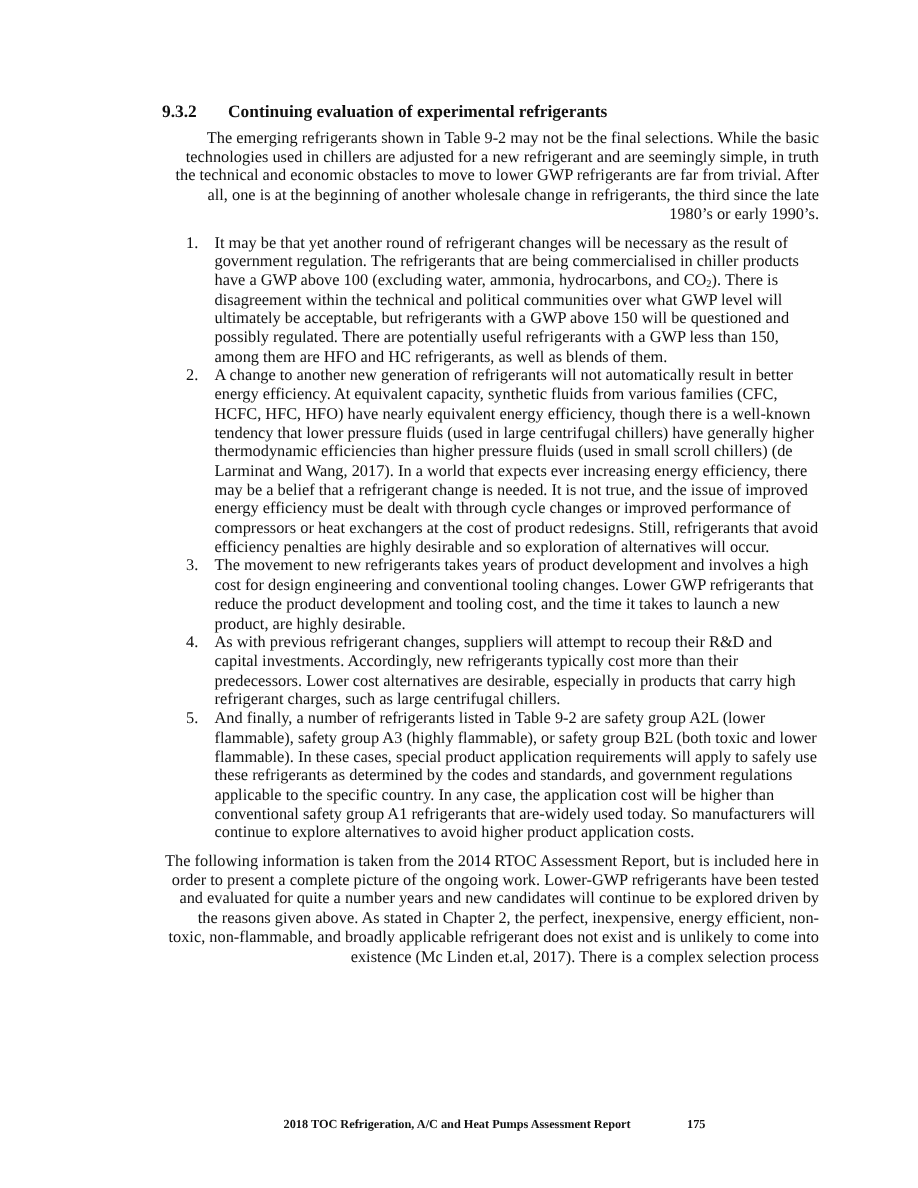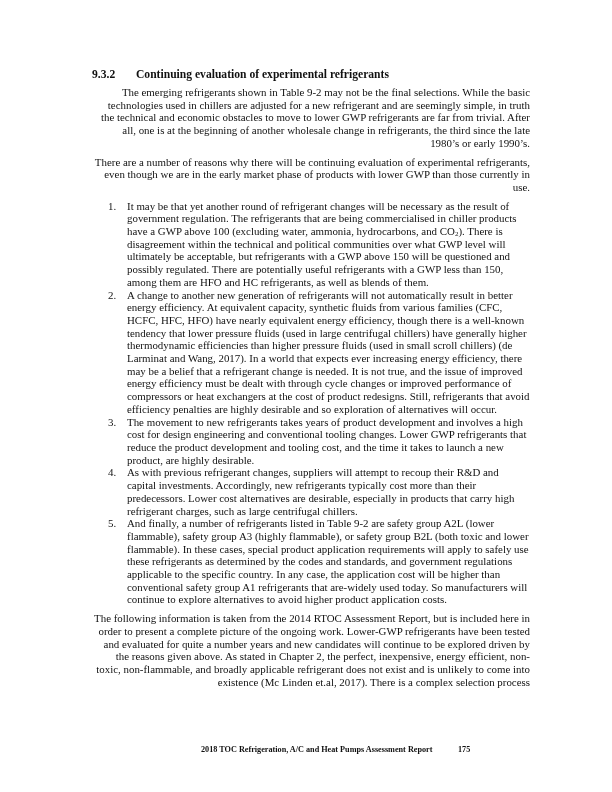--- a/index.html
+++ b/index.html
@@ -1,38 +1,37 @@
 <!DOCTYPE html>
 <html><head>
 <meta charset="utf-8">
 <style>
   html, body { margin: 0; padding: 0; background: #ffffff; }
   body { width: 612px; height: 792px; position: relative; overflow: hidden;
          font-family: "Liberation Serif", serif; color: #111; }
-  .page { position: absolute; left: 92px; top: 68px; width: 438px; }
+  .page { position: absolute; left: 108px; top: 68px; width: 438px; }
   .heading { font-size: 11.6px; margin: 0 0 4px 0; line-height: 14px; }
   .heading .num { display: inline-block; width: 44px; }
   p.body { font-size: 10.9px; line-height: 12.7px; margin: 0 0 6px 0; text-align: right; }
   ol.reasons { list-style: none; margin: 0 0 6px 0; padding: 0; }
   ol.reasons li { position: relative; padding-left: 35px; font-size: 10.9px; line-height: 12.7px; }
   ol.reasons li .n { position: absolute; left: 16px; top: 0; }
-  .footer { position: absolute; top: 745px; left: 201px; font-size: 8.2px; font-weight: bold; }
+  .footer { position: absolute; top: 745px; left: 189px; font-size: 8.2px; font-weight: bold; }
   .pnum { position: absolute; top: 745px; left: 458px; font-size: 8.2px; font-weight: bold; }
   sub { font-size: 7px; vertical-align: -1px; line-height: 0; }
 </style>
 </head>
 <body>
 
 <div class="page">
   <h3 class="heading">
     <span class="num">9.3.2</span><span>Continuing evaluation of experimental refrigerants</span>
   </h3>
 
   <p class="body">The emerging refrigerants shown in Table 9-2 may not be the final selections. While the basic technologies used in chillers are adjusted for a new refrigerant and are seemingly simple, in truth the technical and economic obstacles to move to lower GWP refrigerants are far from trivial. After all, one is at the beginning of another wholesale change in refrigerants, the third since the late 1980’s or early 1990’s.</p>
-  <p class="body">There are a number of reasons why there will be continuing evaluation of experimental refrigerants, even though we are in the early market phase of products with lower GWP than those currently in use.</p>
 
   <ol class="reasons">
     <li>
       <span class="n">1.</span><span>It may be that yet another round of refrigerant changes will be necessary as the result of government regulation. The refrigerants that are being commercialised in chiller products have a GWP above 100 (excluding water, ammonia, hydrocarbons, and CO</span><sub>2</sub><span>). There is disagreement within the technical and political communities over what GWP level will ultimately be acceptable, but refrigerants with a GWP above 150 will be questioned and possibly regulated.  There are potentially useful refrigerants with a GWP less than 150, among them are HFO and HC refrigerants, as well as blends of them.</span>
     </li>
     <li>
       <span class="n">2.</span><span>A change to another new generation of refrigerants will not automatically result in better energy efficiency. At equivalent capacity, synthetic fluids from various families (CFC, HCFC, HFC, HFO) have nearly equivalent energy efficiency, though there is a well-known tendency that lower pressure fluids (used in large centrifugal chillers) have generally higher thermodynamic efficiencies than higher pressure fluids (used in small scroll chillers) (de Larminat and Wang, 2017). In a world that expects ever increasing energy efficiency, there may be a belief that a refrigerant change is needed.  It is not true, and the issue of improved energy efficiency must be dealt with through cycle changes or improved performance of compressors or heat exchangers at the cost of product redesigns. Still, refrigerants that avoid efficiency penalties are highly desirable and so exploration of alternatives will occur.</span>
     </li>
     <li>
       <span class="n">3.</span><span>The movement to new refrigerants takes years of product development and involves a high cost for design engineering and conventional tooling changes. Lower GWP refrigerants that reduce the product development and tooling cost, and the time it takes to launch a new product, are highly desirable.</span>

